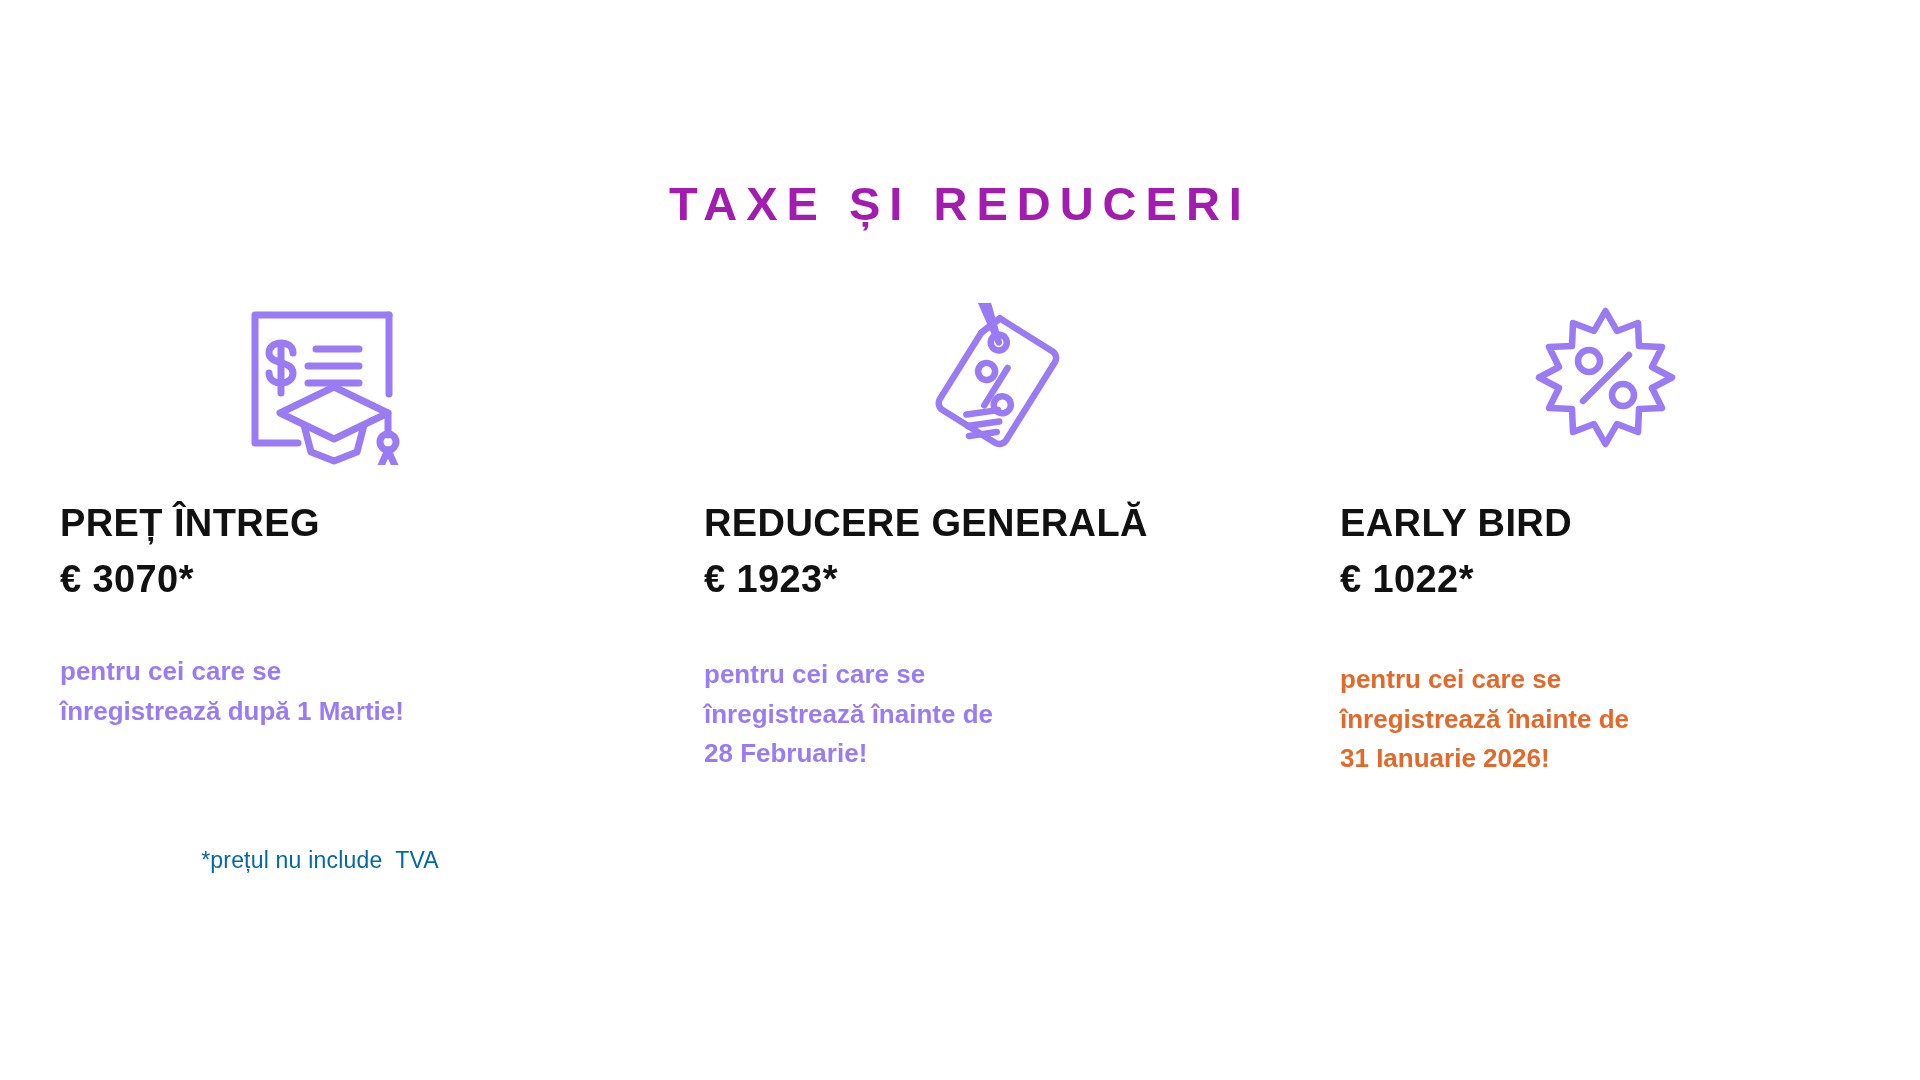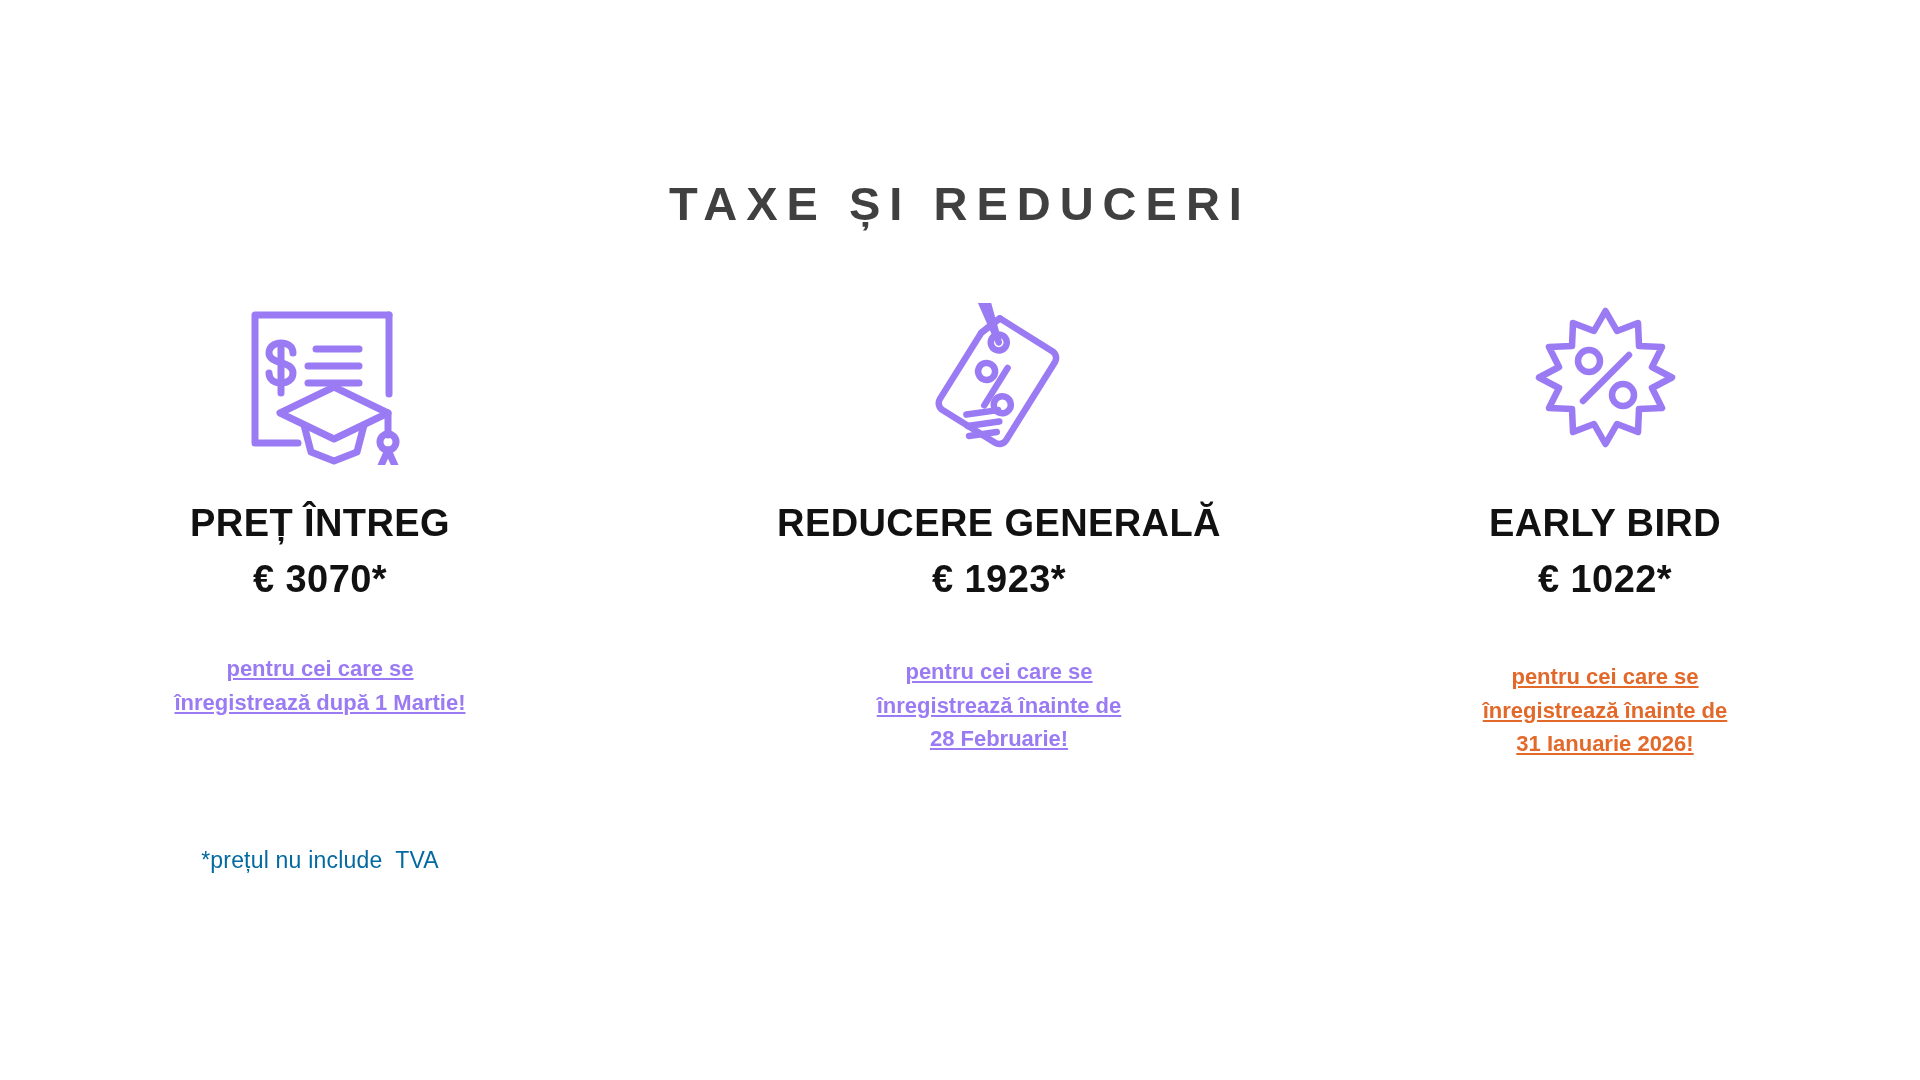--- a/index.html
+++ b/index.html
@@ -25,38 +25,38 @@
   
   .page-title {
     position: absolute;
     top: 178px;
     left: 0;
     width: 1920px;
     text-align: center;
     font-size: 47px;
     font-weight: 700;
     letter-spacing: 9px;
-    color: #404040;
+    color: #a21caf;
     line-height: 1.1;
     white-space: pre;
   }
 
   
   .columns {
     position: absolute;
     top: 290px;
     left: 0;
     width: 1920px;
     height: 640px;
   }
 
   .col {
     position: absolute;
     top: 0;
-    text-align: center;
+    text-align: left;
   }
   .col-1 { left: 60px;   width: 520px; }
   .col-2 { left: 704px;  width: 590px; }
   .col-3 { left: 1340px; width: 530px; }
 
   
   .icon-wrap {
     height: 175px;
     display: flex;
     align-items: flex-end;
@@ -83,26 +83,25 @@
     font-weight: 800;
     letter-spacing: 0.4px;
     color: #111111;
     line-height: 1.12;
     white-space: nowrap;
   }
 
   
   .col-desc {
     margin-top: 52px;
-    font-size: 22px;
+    font-size: 26px;
     font-weight: 700;
     line-height: 1.52;
     color: #9a7bf3;
     white-space: pre-line;
-    text-decoration: underline;
   }
   .col-3 .col-desc { color: #e2692a; }
   .col-2 .col-desc { margin-top: 55px; }
   .col-3 .col-desc { margin-top: 60px; }
 
   
   .footnote {
     position: absolute;
     top: 847px;
     left: 60px;

